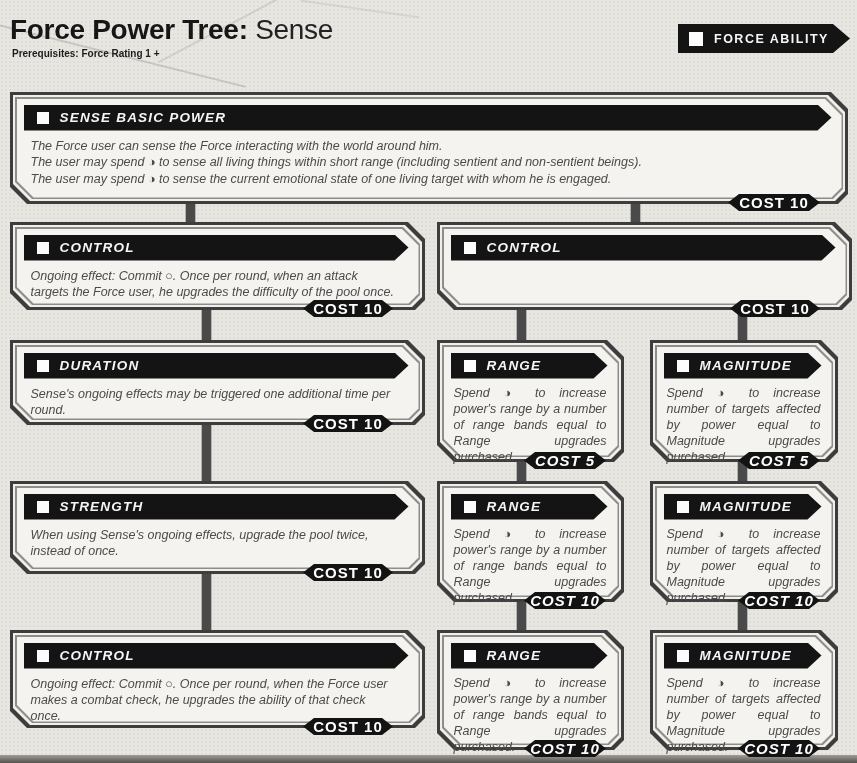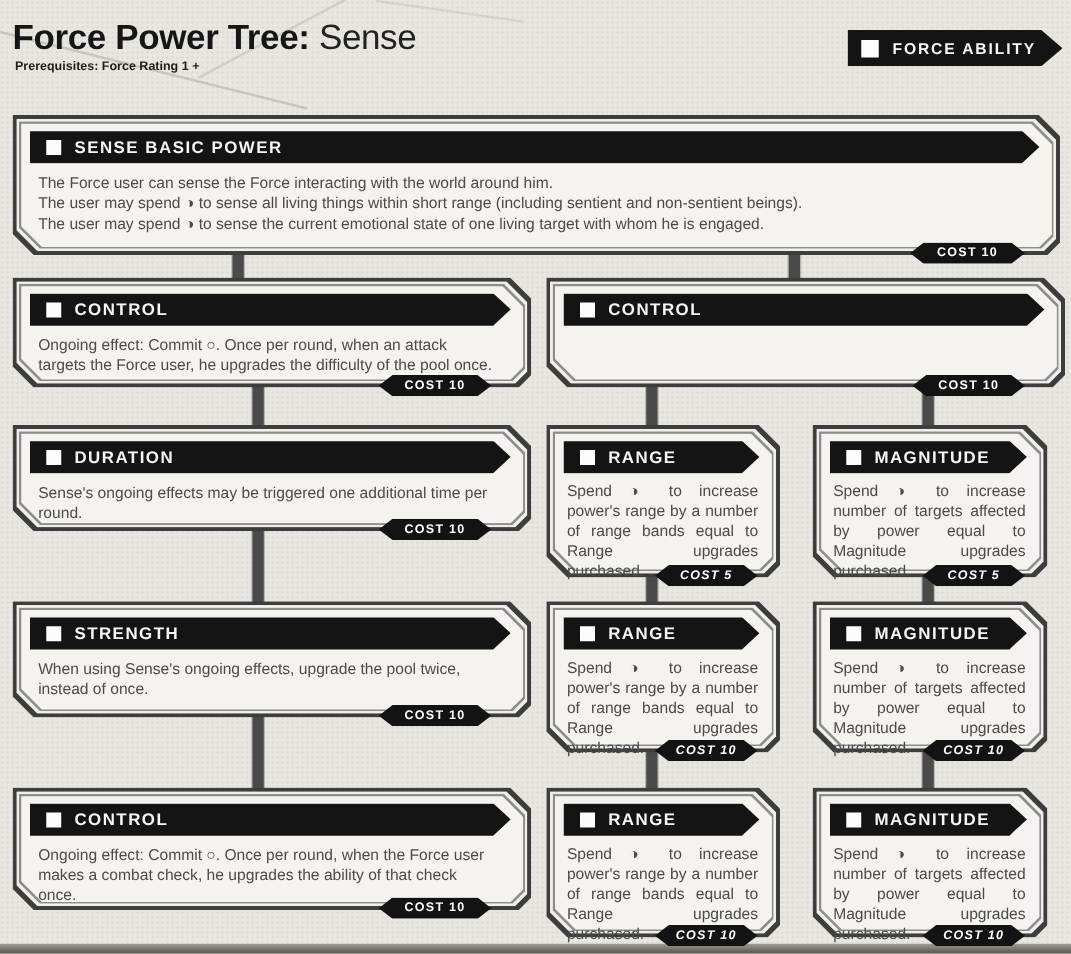--- a/index.html
+++ b/index.html
@@ -28,31 +28,31 @@
 
   
   .node{position:absolute;z-index:2;}
   .lyr{position:absolute;
       clip-path:polygon(0 0,calc(100% - 17px) 0,100% 17px,100% calc(100% - 10px),
                 calc(100% - 10px) 100%,17px 100%,0 calc(100% - 17px));}
   .l1{inset:0;background:#3d3d3d;}
   .l2{inset:3px;background:#f0efeb;}
   .l3{inset:5px;background:#8d8d8a;}
   .l4{inset:6.5px;background:#f4f3ef;}
-  .n-content{position:absolute;inset:6.5px;display:flex;flex-direction:column;}
+  .n-content{position:absolute;inset:6.5px;display:flex;flex-direction:column;font-style:italic;}
   .n-header{height:26px;margin:6px 10px 0 7px;background:#141414;display:flex;align-items:center;
       clip-path:polygon(0 0,calc(100% - 14px) 0,100% 50%,calc(100% - 14px) 100%,0 100%);flex:0 0 auto;}
   .n-header .sq{width:12px;height:12px;background:#fcfcfc;margin:0 11px 0 13px;flex:0 0 auto;}
   .n-title{color:#f5f5f5;font-size:13.5px;font-weight:bold;letter-spacing:1.2px;}
   .n-body{color:#4b4b4b;font-size:12.5px;line-height:16px;padding:7px 20px 0 14px;}
   .node.narrow .n-body{padding:6px 11px 0 10px;text-align:justify;}
   .n-body .line{margin-bottom:0.5px;}
 
   .cost-tag{position:absolute;bottom:-7px;height:17px;background:#131313;z-index:3;
-      color:#fff;font-size:10px;font-weight:bold;letter-spacing:1px;
+      color:#fff;font-size:15px;font-weight:bold;letter-spacing:1px;
       display:flex;align-items:center;justify-content:center;
       clip-path:polygon(11px 0,calc(100% - 11px) 0,100% 50%,calc(100% - 11px) 100%,11px 100%,0 50%);}
   .cost-wide{right:32px;width:90px;}
   .cost-basic{right:28px;width:92px;}
   .cost-narrow{right:18px;width:82px;font-style:italic;}
 
   
   .conn{position:absolute;width:9px;background:#4a4a4a;z-index:1;box-shadow:0 0 0 1px rgba(120,120,118,0.45);}
 
   

